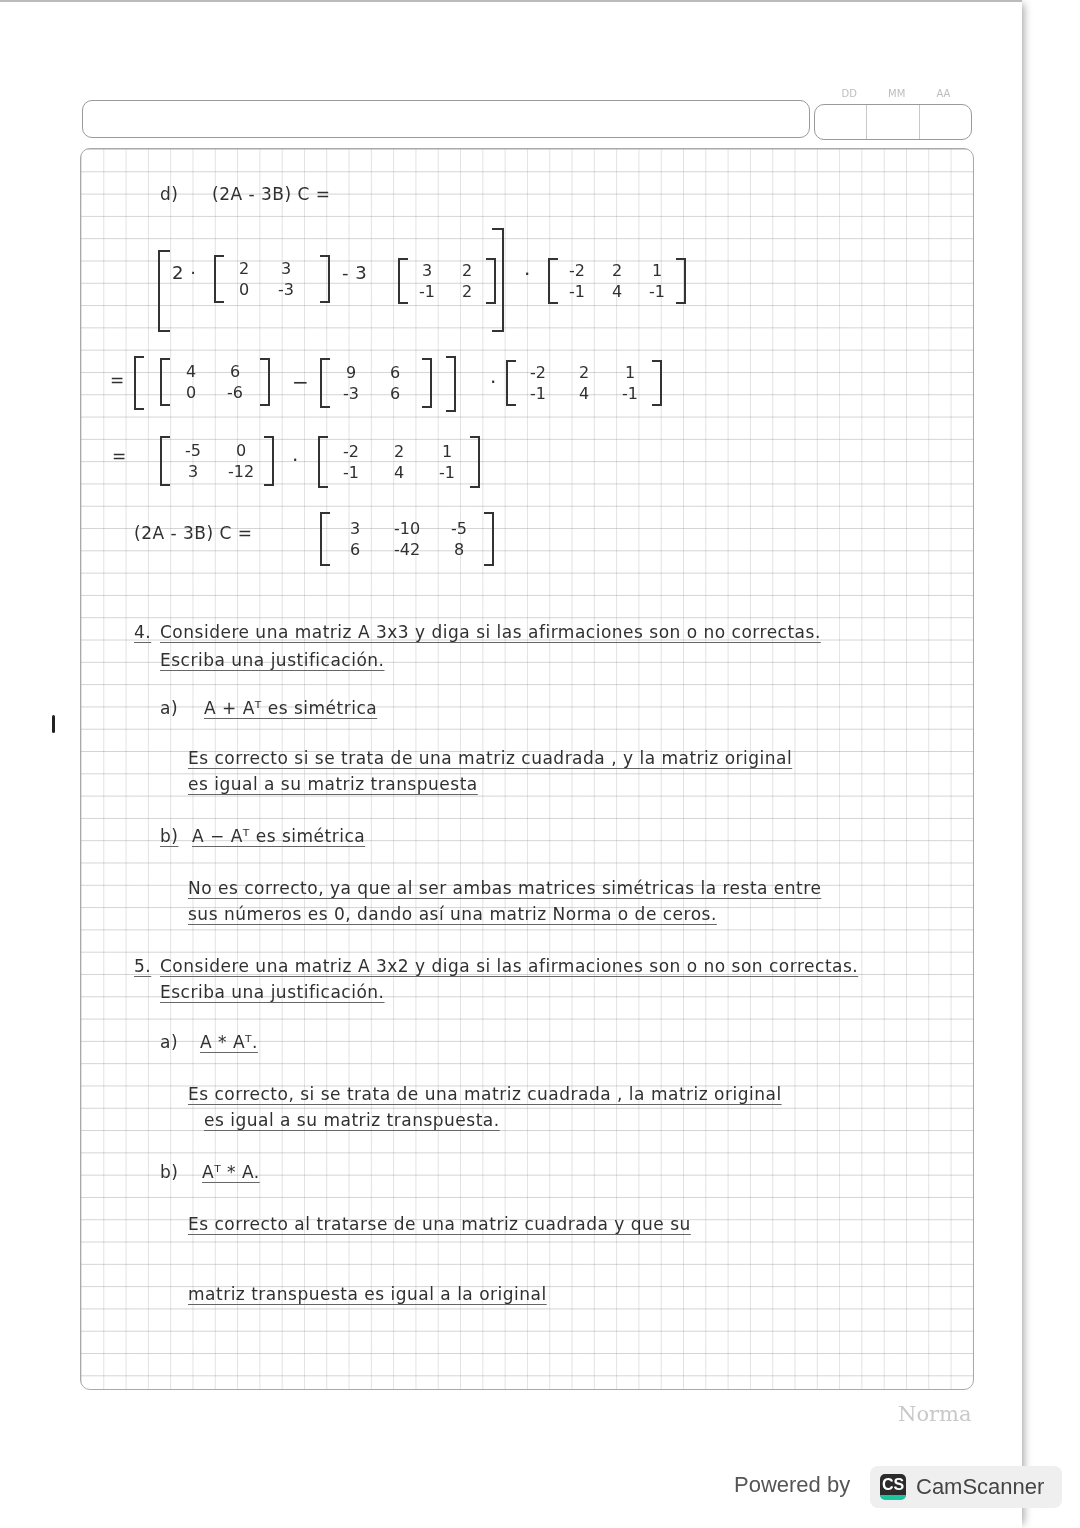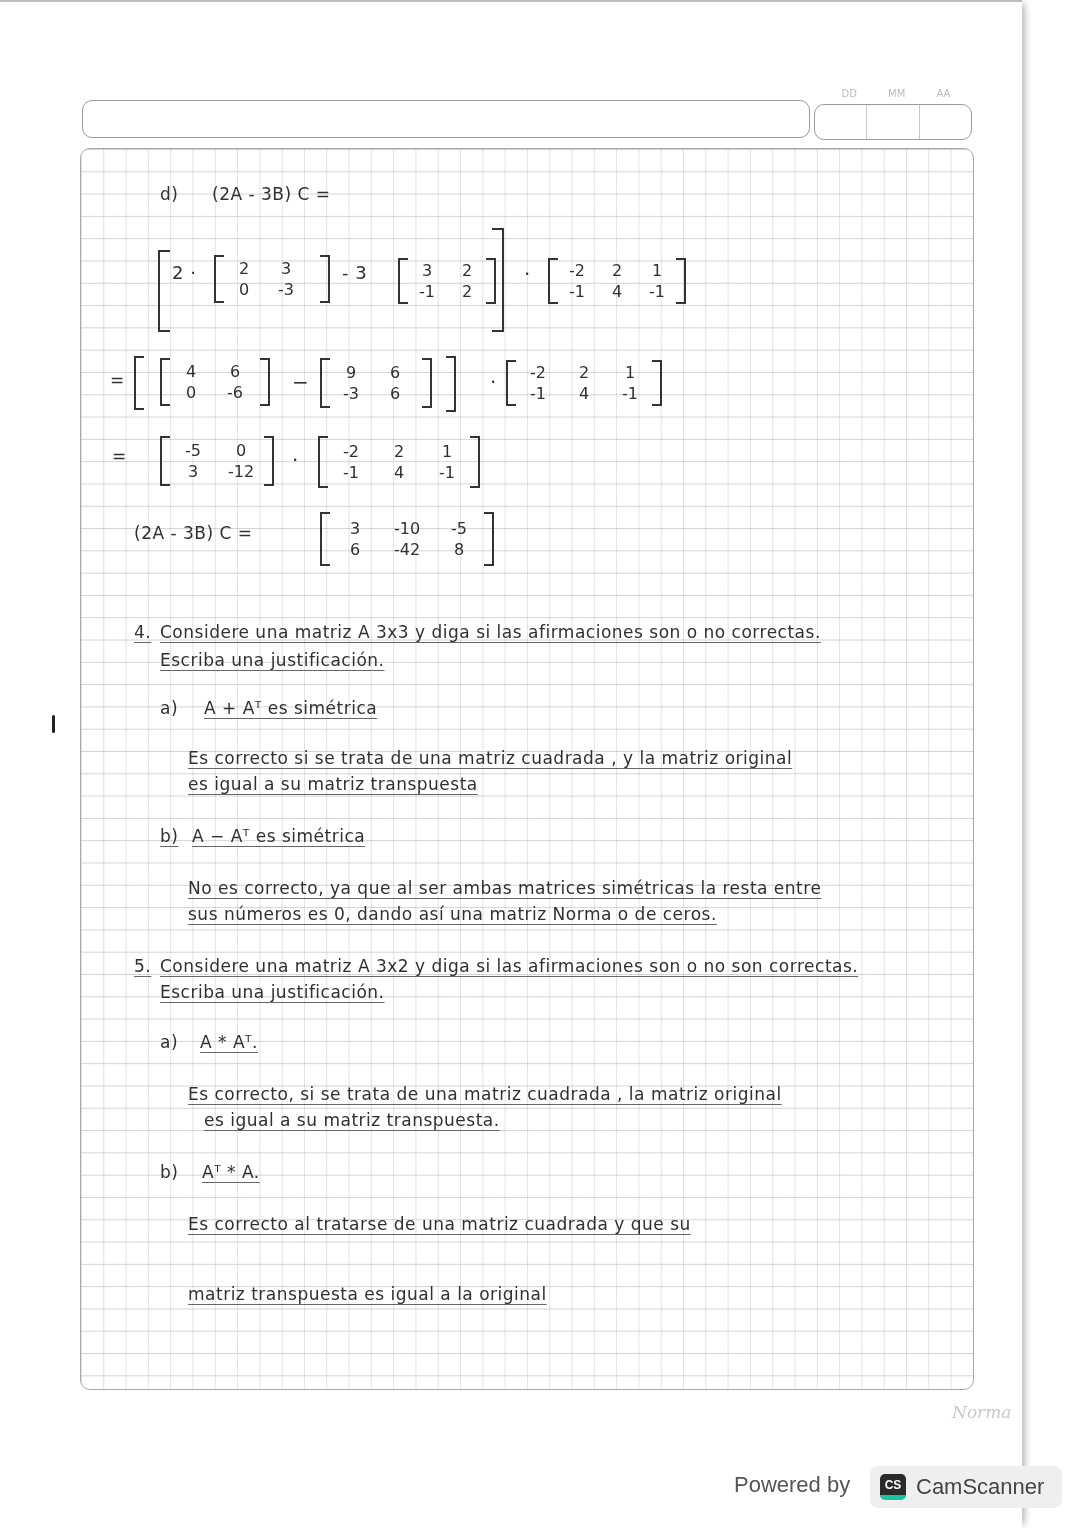--- a/index.html
+++ b/index.html
@@ -20,24 +20,24 @@
        background-size:22.3px 22.3px, 22.3px 22.3px;}
   .hw{position:absolute;font-family:"DejaVu Sans",sans-serif;color:#303030;font-size:17px;white-space:nowrap;letter-spacing:0.5px;}
   .mat{position:absolute;display:flex;align-items:center;}
   .br{width:8px;border:2px solid #333;}
   .br.l{border-right:none;}
   .br.r{border-left:none;}
   .cells{display:grid;column-gap:18px;row-gap:2px;padding:0 8px;font-size:16px;text-align:center;color:#303030;}
   .big-br{position:absolute;width:10px;border:2px solid #333;}
   .underline{text-decoration:underline;text-decoration-color:#666;text-underline-offset:4px;}
   .margin-mark{position:absolute;left:52px;top:715px;width:3px;height:18px;background:#222;border-radius:2px;}
-  .norma{position:absolute;left:952px;top:1402px;font-size:17px;color:#c9c9c9;font-family:"DejaVu Serif",serif;font-style:italic;}
+  .norma{position:absolute;left:898px;top:1402px;font-size:21px;color:#c9c9c9;font-family:"DejaVu Serif",serif;}
   .powered{position:absolute;left:734px;top:1472px;font-size:22px;color:#555;font-family:"Liberation Sans",sans-serif;}
   .cs-badge{position:absolute;left:870px;top:1466px;width:192px;height:42px;background:#efefef;border-radius:8px;display:flex;align-items:center;}
-  .cs-logo{width:26px;height:26px;margin-left:10px;background:#2b2b2b;border-radius:5px;color:#fff;font-size:12px;font-weight:bold;display:flex;align-items:center;justify-content:center;font-family:"Liberation Sans",sans-serif;border-bottom:5px solid #1bc3a0;box-sizing:border-box;}
+  .cs-logo{width:26px;height:26px;margin-left:10px;background:#2b2b2b;border-radius:5px;color:#fff;font-size:16px;font-weight:bold;display:flex;align-items:center;justify-content:center;font-family:"Liberation Sans",sans-serif;border-bottom:5px solid #1bc3a0;box-sizing:border-box;}
   .cs-name{margin-left:10px;font-size:22px;color:#444;font-family:"Liberation Sans",sans-serif;}
 </style>
 </head>
 <body>
 
 <div class="page-shadow"></div>
 <div class="top-line"></div>
 
 <div class="date-labels">
   <span>DD</span>

